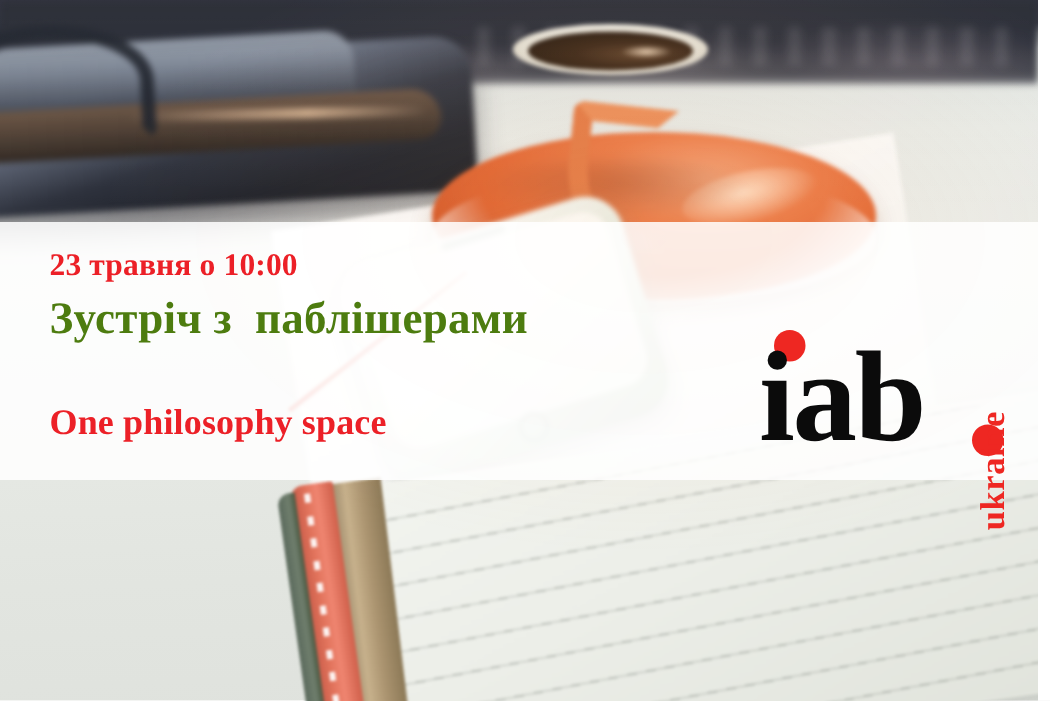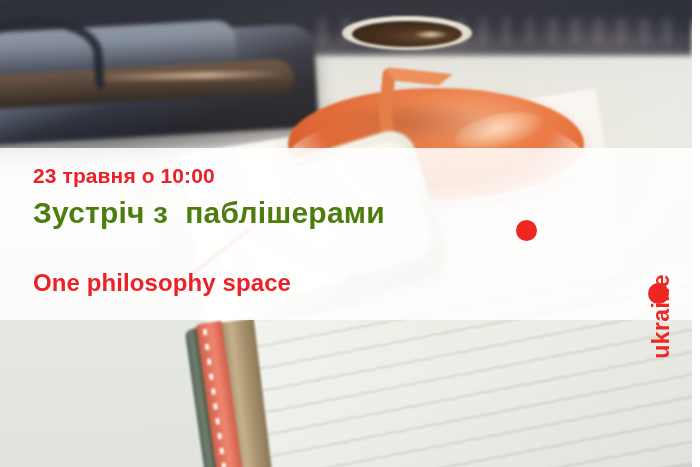--- a/index.html
+++ b/index.html
@@ -11,20 +11,21 @@
   body {
     font-family: "Liberation Sans", sans-serif;
   }
 
   .banner {
     position: relative;
     width: 692px;
     height: 467px;
     overflow: hidden;
     background: #e9ebe8;
+    font-family: Liberation Serif, serif;
   }
 
   
   .photo {
     position: absolute;
     inset: 0;
     overflow: hidden;
   }
 
   
@@ -510,20 +511,21 @@
     <div class="band-inner">
 
       <div class="kicker">23 травня о 10:00</div>
 
       <div class="headline">Зустріч з  паблішерами</div>
 
       <div class="subline">One philosophy space</div>
 
       <div class="logo">
         <div class="logo-idot"></div>
+        <div class="logo-iab">iab</div>
         <div class="logo-udot"></div>
         <div class="logo-ukraine">ukraine</div>
       </div>
 
     </div>
   </div>
 
 </div>
 
 </body></html>

